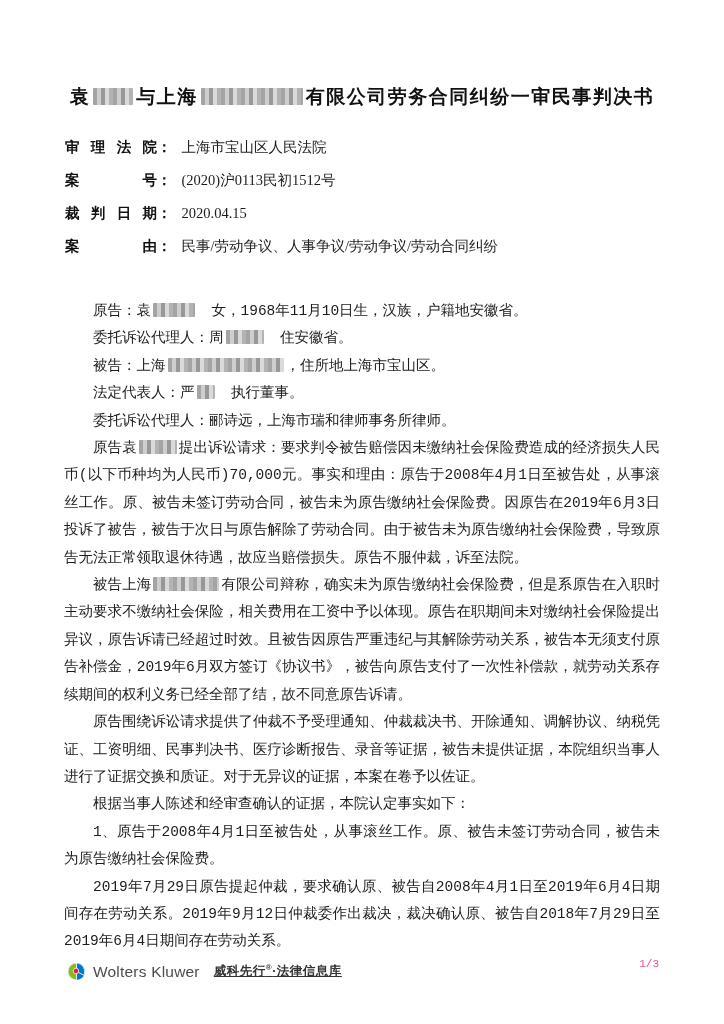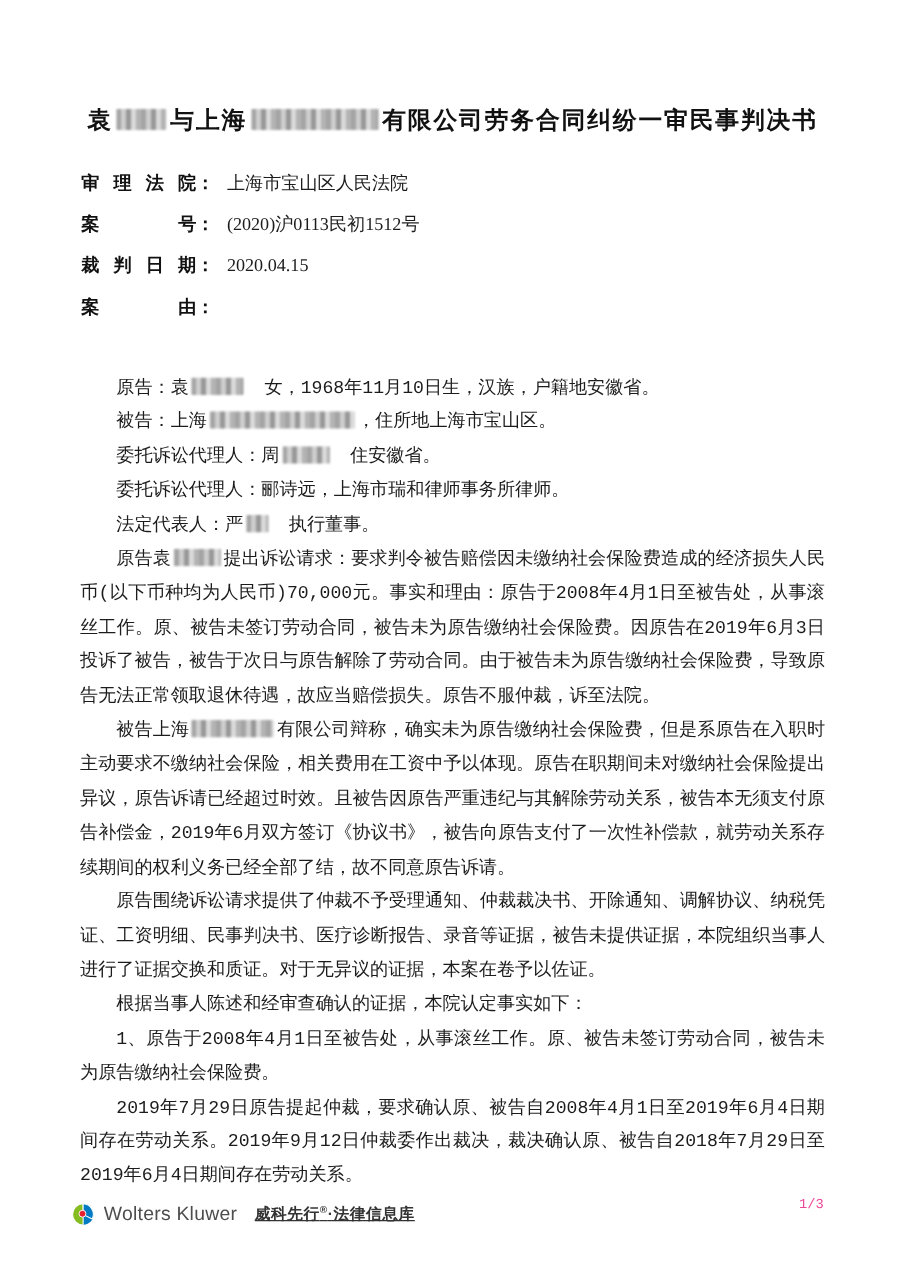--- a/index.html
+++ b/index.html
@@ -60,21 +60,21 @@
       repeating-linear-gradient(0deg,rgba(255,255,255,0) 0 4px,rgba(255,255,255,.5) 4px 8px);
     filter:blur(.7px);
     opacity:.9;
   }
   .redact.light { opacity:.45; }
   .doc-title .redact { height:17px; vertical-align:-1.5px; margin:0 3px; }
 
   
   .footer {
     position:absolute;
-    left:57px; right:65px;
+    left:67px; right:65px;
     top:962px;
     display:flex;
     align-items:center;
     font-family:"Liberation Sans","DejaVu Sans",sans-serif;
   }
   .wk-logo { width:19px; height:19px; flex:0 0 auto; }
   .wk-brand {
     margin-left:7px;
     font-size:15.5px;
     color:#4d4d4d;
@@ -133,29 +133,30 @@
         </span>
         <span class="meta-colon">：</span>
         <span class="meta-value">2020.04.15</span>
       </div>
       <div class="meta-row">
         <span class="meta-label">
           <span>案</span>
           <span>由</span>
         </span>
         <span class="meta-colon">：</span>
+        <span class="meta-value">民事/劳动争议、人事争议/劳动争议/劳动合同纠纷</span>
       </div>
     </div>
 
   <div class="doc-body">
       <p class="para">原告：袁<span class="redact" style="width: 42px;"></span>　女，1968年11月10日生，汉族，户籍地安徽省。</p>
+      <p class="para">委托诉讼代理人：周<span class="redact" style="width: 38px;"></span>　住安徽省。</p>
       <p class="para">被告：上海<span class="redact" style="width: 116px;"></span>，住所地上海市宝山区。</p>
-      <p class="para">委托诉讼代理人：周<span class="redact" style="width: 38px;"></span>　住安徽省。</p>
+      <p class="para">法定代表人：严<span class="redact" style="width: 18px;"></span>　执行董事。</p>
       <p class="para">委托诉讼代理人：郦诗远，上海市瑞和律师事务所律师。</p>
-      <p class="para">法定代表人：严<span class="redact" style="width: 18px;"></span>　执行董事。</p>
       <p class="para">原告袁<span class="redact" style="width: 38px;"></span>提出诉讼请求：要求判令被告赔偿因未缴纳社会保险费造成的经济损失人民币(以下币种均为人民币)70,000元。事实和理由：原告于2008年4月1日至被告处，从事滚丝工作。原、被告未签订劳动合同，被告未为原告缴纳社会保险费。因原告在2019年6月3日投诉了被告，被告于次日与原告解除了劳动合同。由于被告未为原告缴纳社会保险费，导致原告无法正常领取退休待遇，故应当赔偿损失。原告不服仲裁，诉至法院。</p>
       <p class="para">被告上海<span class="redact" style="width: 66px;"></span>有限公司辩称，确实未为原告缴纳社会保险费，但是系原告在入职时主动要求不缴纳社会保险，相关费用在工资中予以体现。原告在职期间未对缴纳社会保险提出异议，原告诉请已经超过时效。且被告因原告严重违纪与其解除劳动关系，被告本无须支付原告补偿金，2019年6月双方签订《协议书》，被告向原告支付了一次性补偿款，就劳动关系存续期间的权利义务已经全部了结，故不同意原告诉请。</p>
       <p class="para">原告围绕诉讼请求提供了仲裁不予受理通知、仲裁裁决书、开除通知、调解协议、纳税凭证、工资明细、民事判决书、医疗诊断报告、录音等证据，被告未提供证据，本院组织当事人进行了证据交换和质证。对于无异议的证据，本案在卷予以佐证。</p>
       <p class="para">根据当事人陈述和经审查确认的证据，本院认定事实如下：</p>
       <p class="para">1、原告于2008年4月1日至被告处，从事滚丝工作。原、被告未签订劳动合同，被告未为原告缴纳社会保险费。</p>
       <p class="para">2019年7月29日原告提起仲裁，要求确认原、被告自2008年4月1日至2019年6月4日期间存在劳动关系。2019年9月12日仲裁委作出裁决，裁决确认原、被告自2018年7月29日至2019年6月4日期间存在劳动关系。</p>
     </div>
 
   <div class="footer">
     <svg class="wk-logo" viewBox="0 0 36 36" aria-hidden="true">

